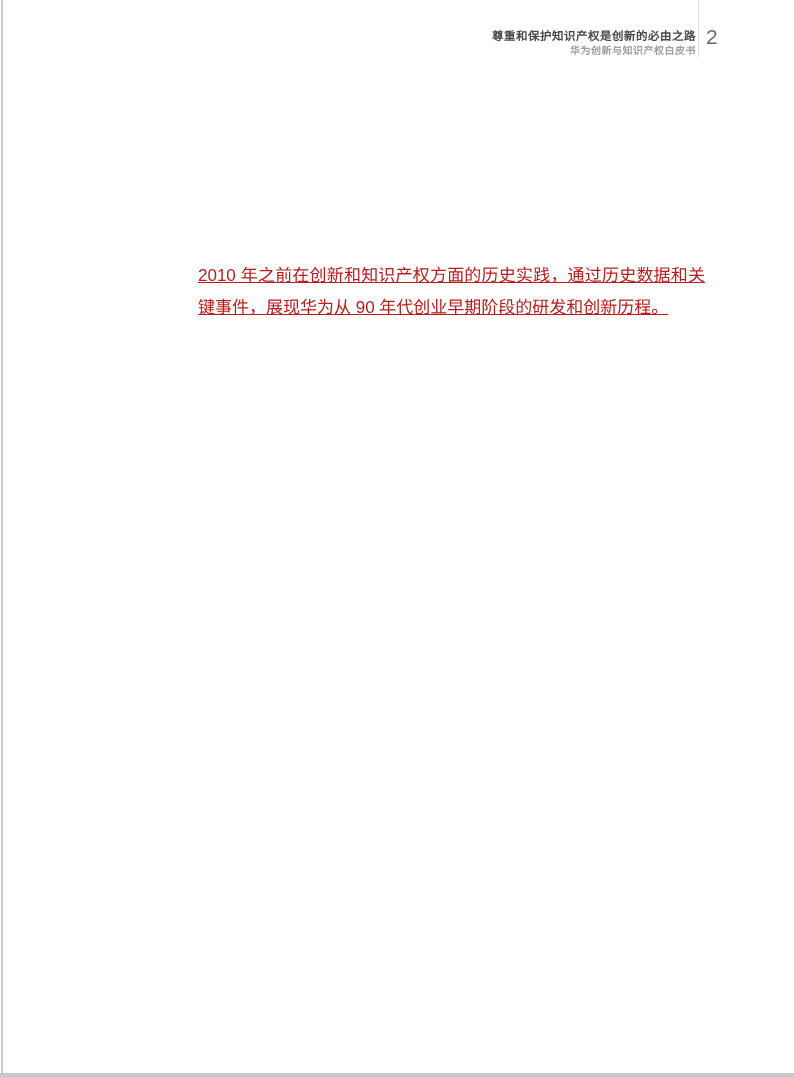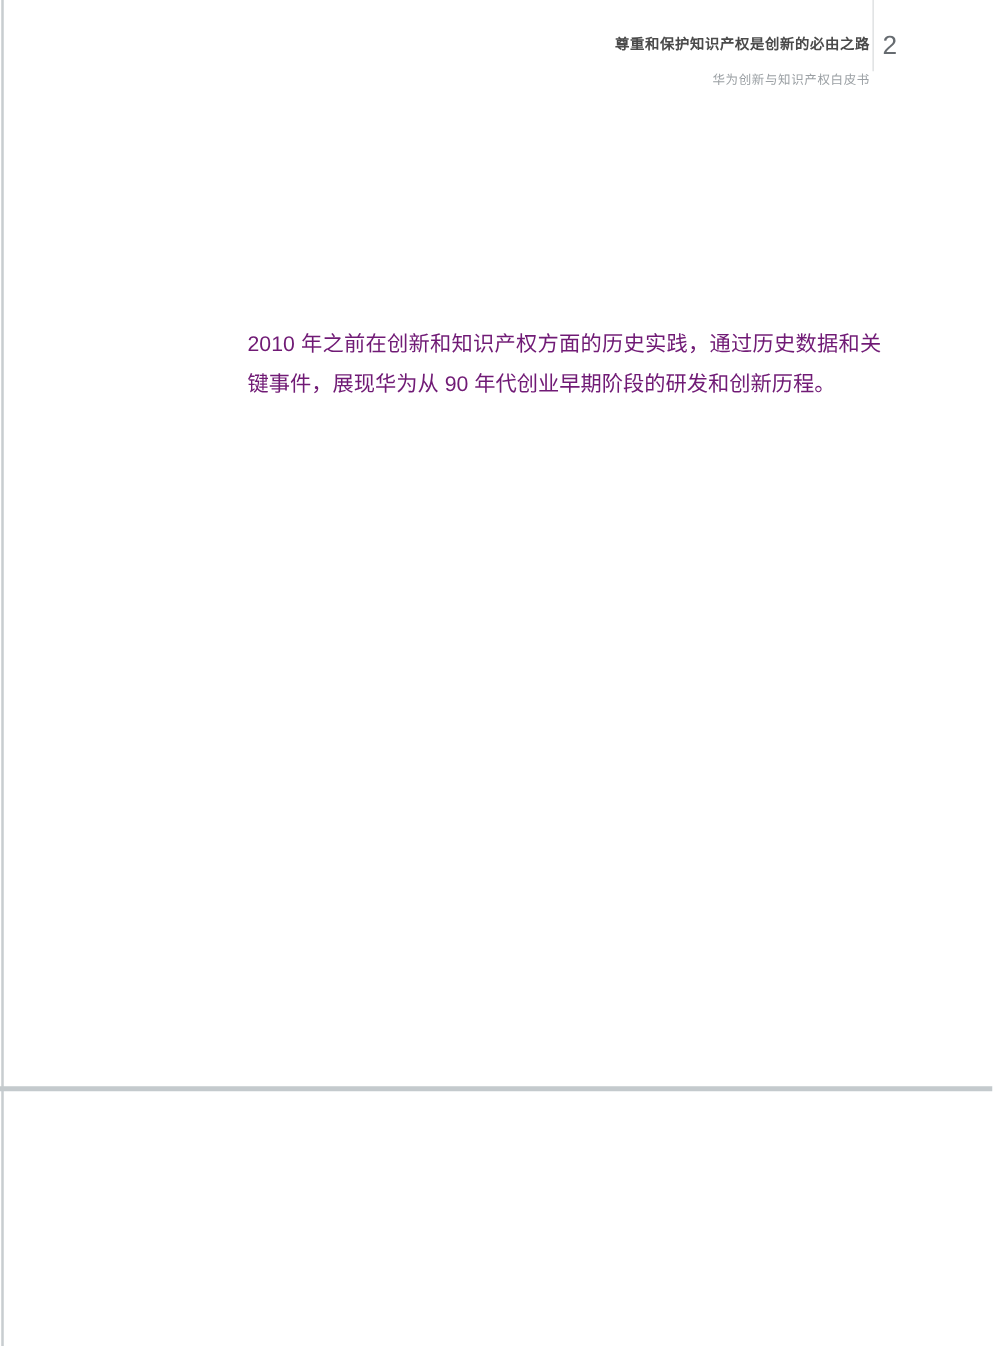--- a/index.html
+++ b/index.html
@@ -7,21 +7,21 @@
     padding: 0;
     width: 794px;
     height: 1077px;
     background: #ffffff;
     font-family: "Liberation Sans", "DejaVu Sans", sans-serif;
     overflow: hidden;
   }
   .page {
     position: relative;
     width: 794px;
-    height: 873px;
+    height: 1077px;
     background: #ffffff;
   }
   
   .edge-left {
     position: absolute;
     left: 1px;
     top: 0;
     width: 2px;
     height: 1077px;
     background: #c8cdd0;
@@ -43,24 +43,24 @@
   }
   .header-title {
     font-size: 11.5px;
     line-height: 16px;
     font-weight: 700;
     color: #4a4a4a;
     letter-spacing: 0.5px;
     white-space: nowrap;
   }
   .header-subtitle {
-    margin-top: 14px;
+    margin-top: 0;
     font-size: 10px;
     line-height: 13px;
-    font-weight: 400;
+    font-weight: 700;
     color: #9ba0a4;
     letter-spacing: 0.5px;
     white-space: nowrap;
   }
   .header-divider {
     position: absolute;
     top: 0;
     left: 698px;
     width: 1px;
     height: 57px;
@@ -76,23 +76,24 @@
     color: #666b70;
   }
   
   .body-text {
     position: absolute;
     left: 198px;
     top: 260px;
     width: 507px;
     font-size: 17px;
     line-height: 32px;
-    color: #701a75;
+    color: #b91c1c;
     text-align: justify;
     text-justify: inter-ideograph;
+    text-decoration: underline;
   }
   .para {
     margin: 0;
   }
   .para-indent {
     margin-top: 6px;
     text-indent: 30px;
   }
 </style>
 </head>

